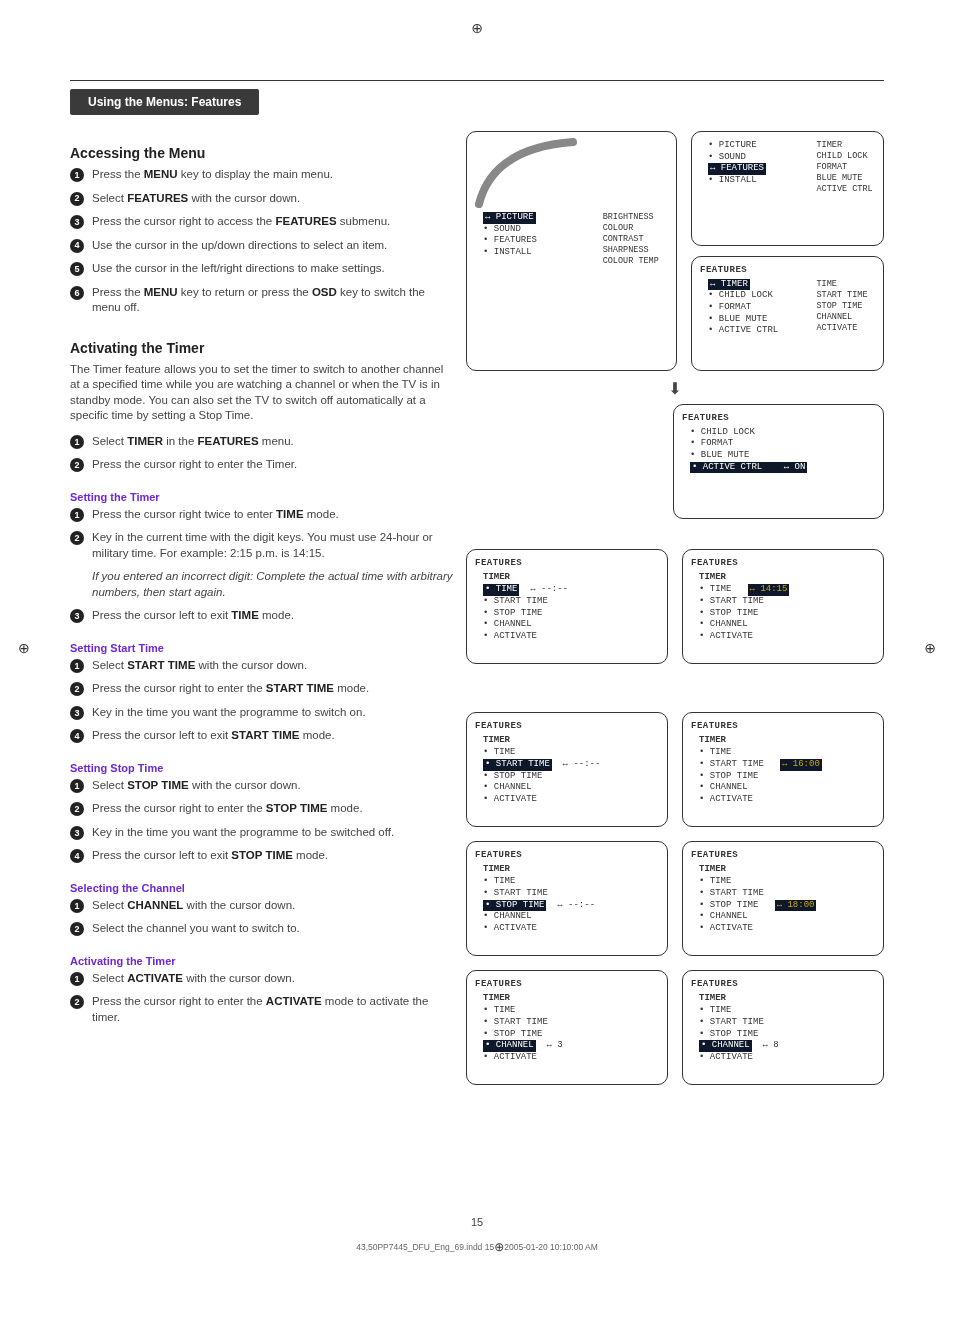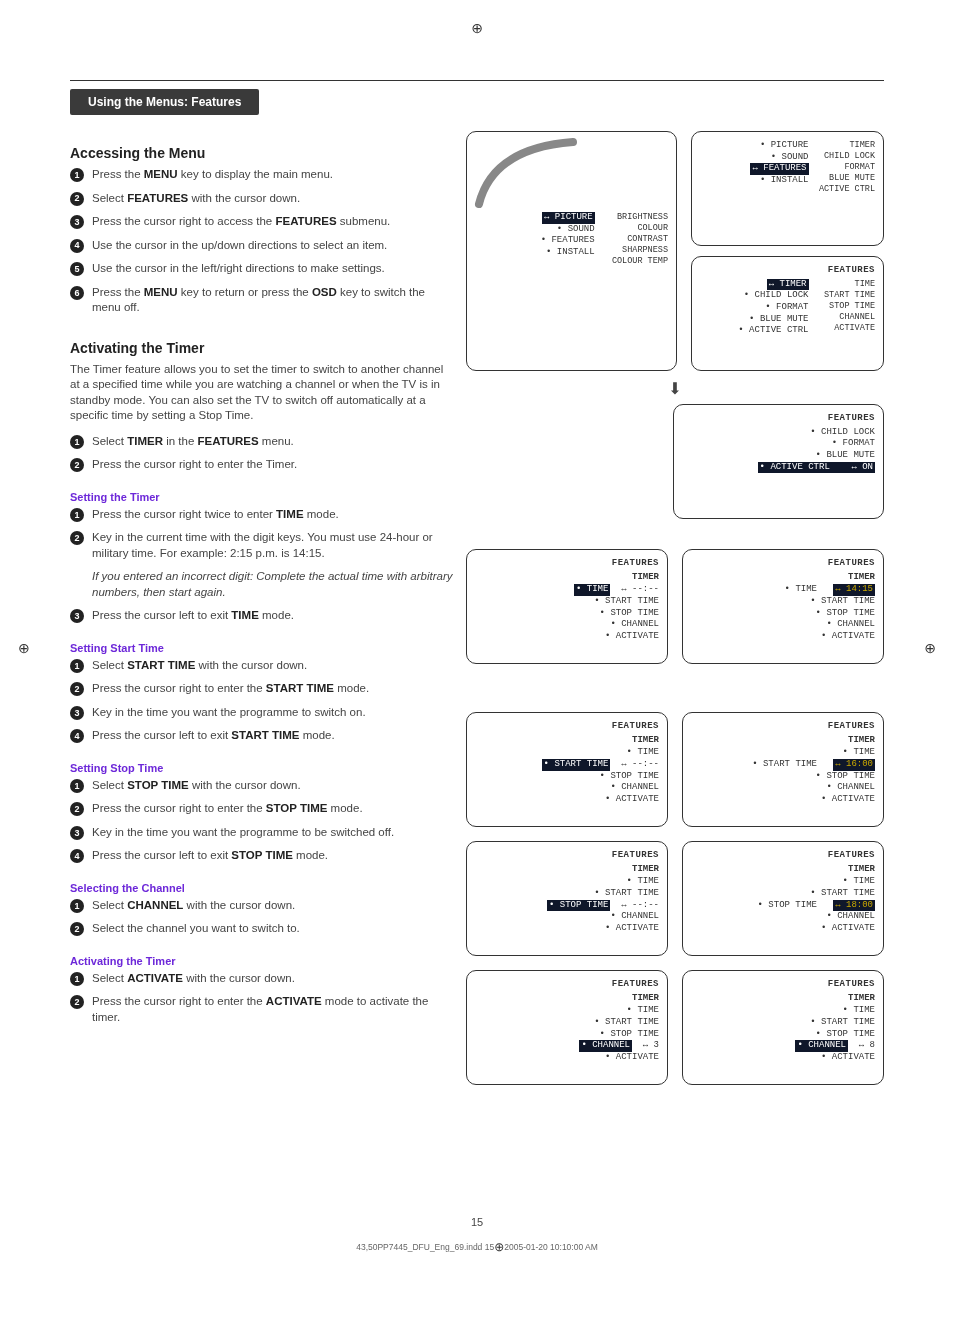--- a/index.html
+++ b/index.html
@@ -137,21 +137,21 @@
     background: #0f172a; color: #fff;
     display: inline-block; padding: 0 2px;
   }
   .screen .yellow { color: #c9a800; }
   .screen.smallpad { padding: 8px 8px 16px 8px; }
   .double-row {
     display: flex;
     gap: 14px;
     margin-bottom: 14px;
   }
-  .double-row .screen { flex: 1; margin-bottom: 0; min-height: 115px; text-align: right;}
+  .double-row .screen { flex: 1; margin-bottom: 0; min-height: 115px;}
   .connector {
     text-align: center;
     font-size: 16px;
     color: #444;
     margin: -6px 0 6px 0;
   }
   .curve {
     position: absolute;
     left: 6px;
     top: 6px;

